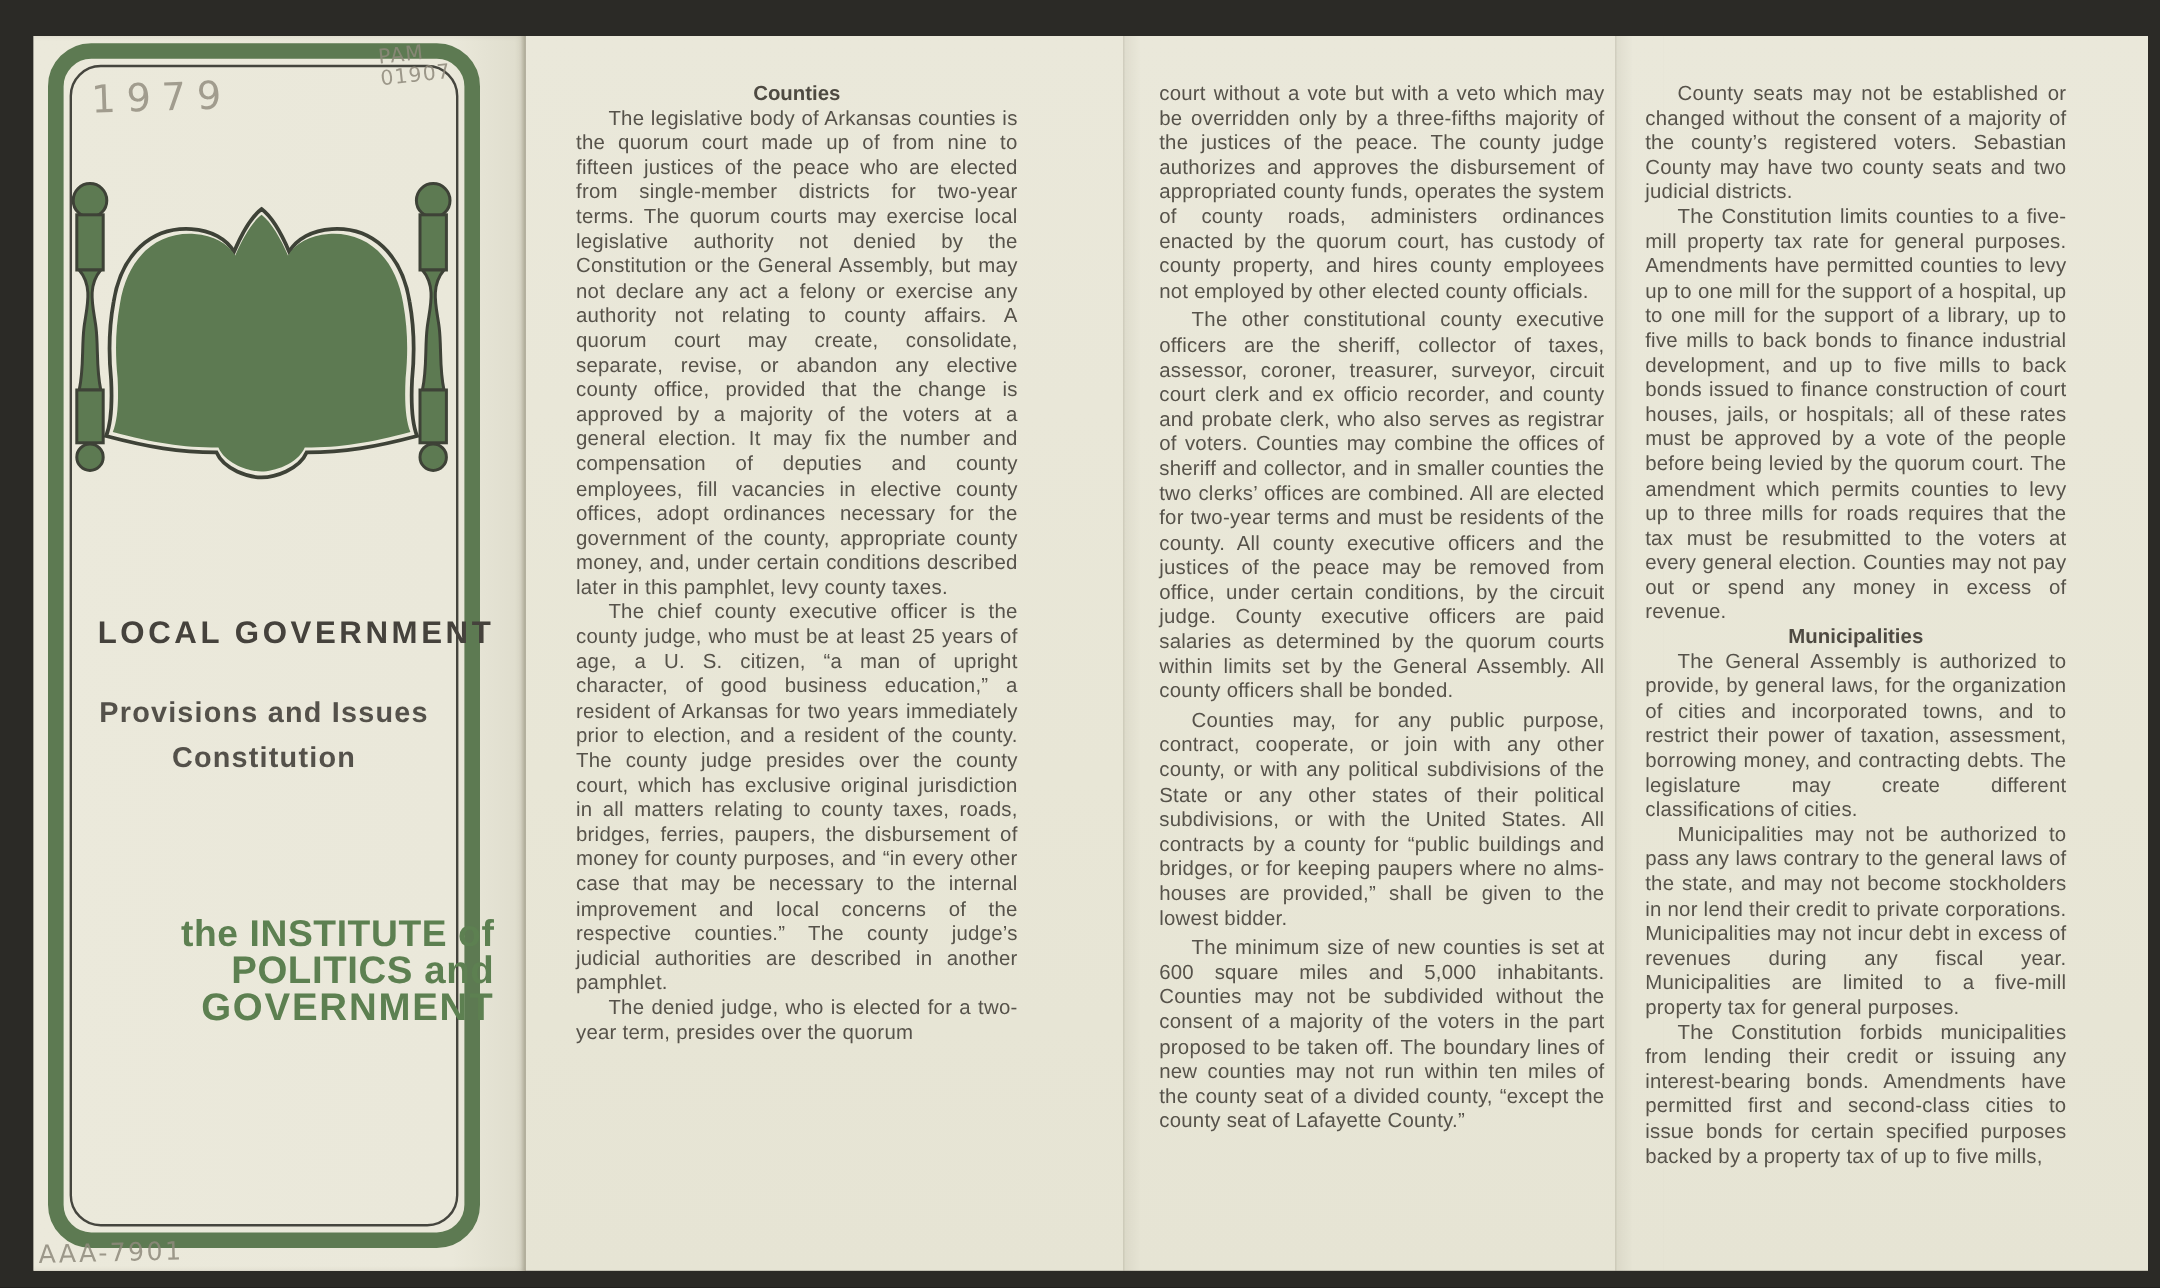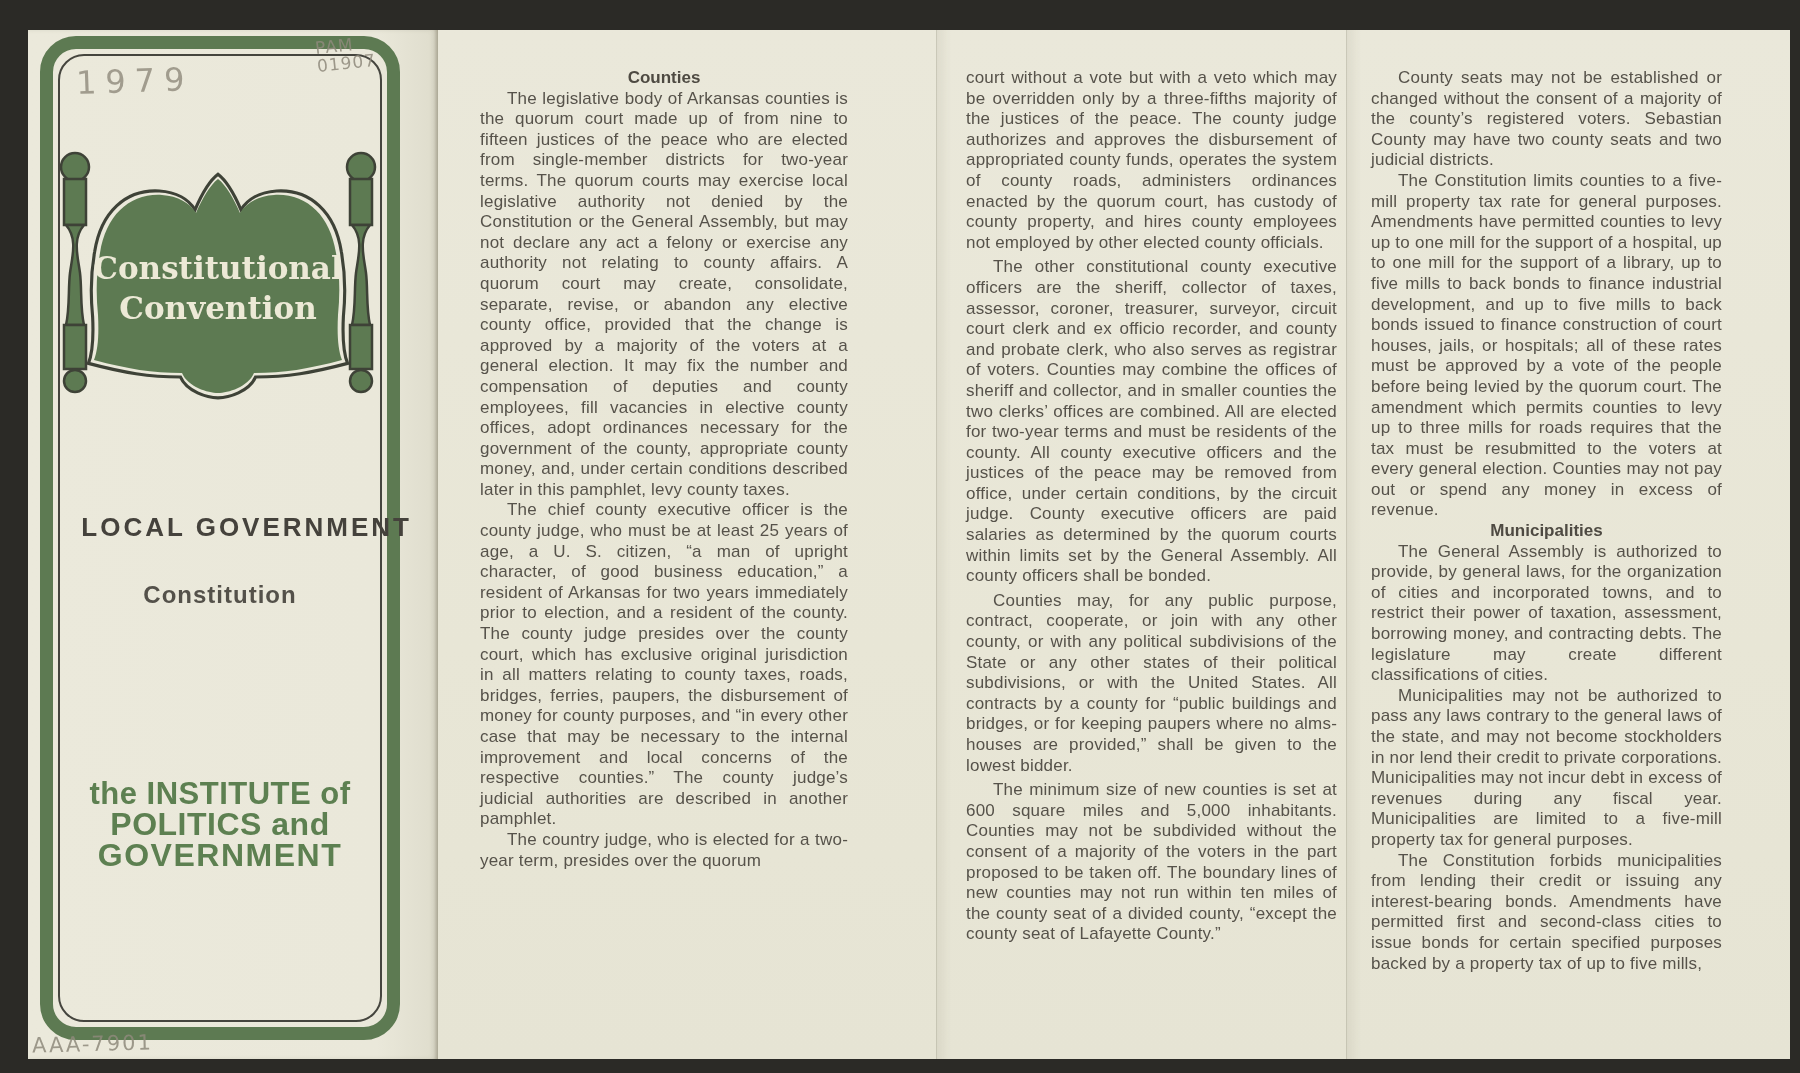--- a/index.html
+++ b/index.html
@@ -17,21 +17,21 @@
   .plaque{position:absolute;left:30px;top:115px;width:320px;height:260px;}
   .plaque svg{position:absolute;inset:0;}
   .plaque-text{position:absolute;left:60px;top:88px;width:200px;height:110px;display:flex;
                flex-direction:column;align-items:center;justify-content:center;gap:6px;
                font-family:"DejaVu Serif",serif;font-weight:700;font-size:31px;line-height:1.1;
                color:#ece9d6;text-align:center;}
   .cover-title{position:absolute;left:0;top:482px;width:384px;text-align:right;
                font-size:26px;font-weight:700;letter-spacing:3px;color:#45423c;}
   .cover-subtitle{position:absolute;left:0;top:546px;width:384px;text-align:center;
                   font-size:24px;font-weight:700;letter-spacing:1px;color:#54514a;line-height:37px;}
-  .org{position:absolute;left:0;top:748px;width:384px;text-align:center;color:#5d8051;
+  .org{position:absolute;left:0;top:732px;width:384px;text-align:right;color:#5d8051;
        font-weight:700;line-height:31px;letter-spacing:.5px;}
   .org1{font-size:31px;}
   .org2{font-size:32px;}
   .org3{font-size:32px;letter-spacing:1.5px;}
   .hand{position:absolute;color:#8f8a7c;font-family:"DejaVu Sans",sans-serif;}
   .hw-year{left:48px;top:32px;font-size:32px;letter-spacing:9px;transform:rotate(-2deg);opacity:.8;}
   .hw-pam{left:288px;top:6px;font-size:17px;line-height:18px;transform:rotate(-6deg);
           opacity:.85;text-align:left;letter-spacing:1px;}
   .hw-pam span{display:block;}
   .hw-cat{left:4px;top:1002px;font-size:21px;letter-spacing:2px;transform:rotate(-1.5deg);opacity:.85;}
@@ -83,46 +83,43 @@
               <path d="M8 80 C20 94,14 112,12 128 C10 144,12 162,8 180 L26 180 C22 162,24 144,22 128 C20 112,14 94,26 80 Z"></path>
               <rect x="6" y="180" width="22" height="44"></rect>
               <circle cx="17" cy="236" r="11"></circle>
             </g>
           </g>
 
           <path transform="translate(160,140) scale(1.045) translate(-160,-140)" d="M42 108 C48 70,72 48,104 50 C120 51,132 58,138 68 C144 54,152 40,160 34 C168 40,176 54,182 68 C188 58,200 51,216 50 C248 48,272 70,278 108 C282 130,282 150,280 170 C279 190,280 205,284 215 C250 224,226 228,196 228 C190 242,170 248,160 248 C150 248,130 242,124 228 C94 228,70 224,36 215 C40 205,41 190,40 170 C38 150,38 130,42 108 Z" fill="none" stroke="#3e4237" stroke-width="3"></path>
 
           <path d="M42 108 C48 70,72 48,104 50 C120 51,132 58,138 68 C144 54,152 40,160 34 C168 40,176 54,182 68 C188 58,200 51,216 50 C248 48,272 70,278 108 C282 130,282 150,280 170 C279 190,280 205,284 215 C250 224,226 228,196 228 C190 242,170 248,160 248 C150 248,130 242,124 228 C94 228,70 224,36 215 C40 205,41 190,40 170 C38 150,38 130,42 108 Z" fill="#5d7a52" stroke="none"></path>
         </svg>
-        <div class="plaque-text">
-          <span>Constitutional</span>
-          <span>Convention</span>
-        </div>
       </div>
 
       <div class="cover-title">LOCAL GOVERNMENT</div>
 
       <div class="cover-subtitle">
+        <div>Provisions and Issues</div>
         <div>Constitution</div>
       </div>
 
       <div class="org">
         <div class="org1">the INSTITUTE of</div>
         <div class="org2">POLITICS and</div>
         <div class="org3">GOVERNMENT</div>
       </div>
 
       <div class="hand hw-cat">AAA-7901</div>
     </section>
 
     <section class="panel col col2">
       <h3>Counties</h3>
       <p class="ind">The legislative body of Arkansas counties is the quorum court made up of from nine to fifteen justices of the peace who are elected from single-member districts for two-year terms. The quorum courts may exercise local legislative authority not denied by the Constitution or the General Assembly, but may not declare any act a felony or exercise any authority not relating to county affairs. A quorum court may create, consolidate, separate, revise, or abandon any elective county office, provided that the change is approved by a majority of the voters at a general election. It may fix the number and compensation of deputies and county employees, fill vacancies in elective county offices, adopt ordinances necessary for the government of the county, appropriate county money, and, under certain conditions described later in this pamphlet, levy county taxes.</p>
       <p class="ind">The chief county executive officer is the county judge, who must be at least 25 years of age, a U. S. citizen, “a man of upright character, of good business education,” a resident of Arkansas for two years immediately prior to election, and a resident of the county. The county judge presides over the county court, which has exclusive original jurisdiction in all matters relating to county taxes, roads, bridges, ferries, paupers, the disbursement of money for county purposes, and “in every other case that may be necessary to the internal improvement and local concerns of the respective counties.” The county judge’s judicial authorities are described in another pamphlet.</p>
-      <p class="ind">The country judge, who is elected for a two-year term, presides over the quorum</p>
+      <p class="ind">The denied judge, who is elected for a two-year term, presides over the quorum</p>
     </section>
 
     <section class="panel col col3">
       <p>court without a vote but with a veto which may be overridden only by a three-fifths majority of the justices of the peace. The county judge authorizes and approves the disbursement of appropriated county funds, operates the system of county roads, administers ordinances enacted by the quorum court, has custody of county property, and hires county employees not employed by other elected county officials.</p>
       <p class="ind gap">The other constitutional county executive officers are the sheriff, collector of taxes, assessor, coroner, treasurer, surveyor, circuit court clerk and ex officio recorder, and county and probate clerk, who also serves as registrar of voters. Counties may combine the offices of sheriff and collector, and in smaller counties the two clerks’ offices are combined. All are elected for two-year terms and must be residents of the county. All county executive officers and the justices of the peace may be removed from office, under certain conditions, by the circuit judge. County executive officers are paid salaries as determined by the quorum courts within limits set by the General Assembly. All county officers shall be bonded.</p>
       <p class="ind gap">Counties may, for any public purpose, contract, cooperate, or join with any other county, or with any political subdivisions of the State or any other states of their political subdivisions, or with the United States. All contracts by a county for “public buildings and bridges, or for keeping paupers where no alms-houses are provided,” shall be given to the lowest bidder.</p>
       <p class="ind gap">The minimum size of new counties is set at 600 square miles and 5,000 inhabitants. Counties may not be subdivided without the consent of a majority of the voters in the part proposed to be taken off. The boundary lines of new counties may not run within ten miles of the county seat of a divided county, “except the county seat of Lafayette County.”</p>
     </section>
 
     <section class="panel col col4">

